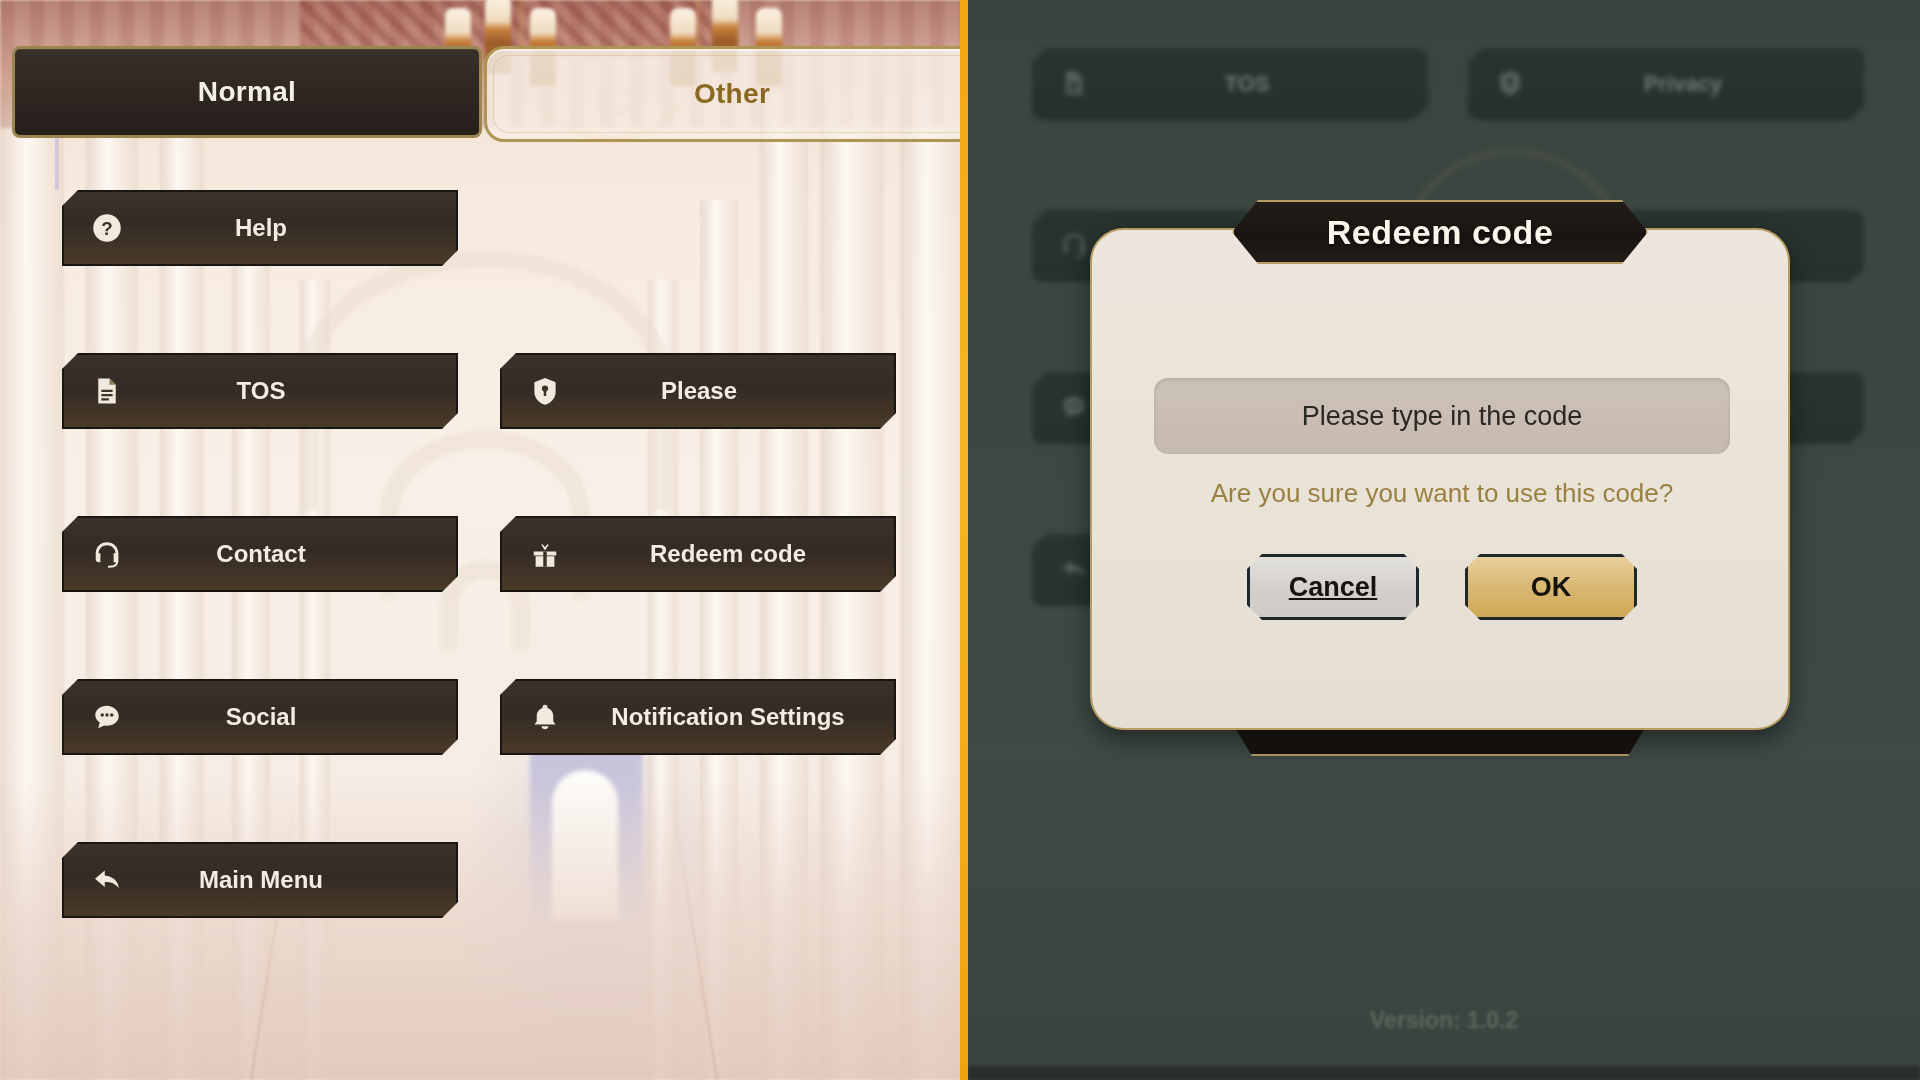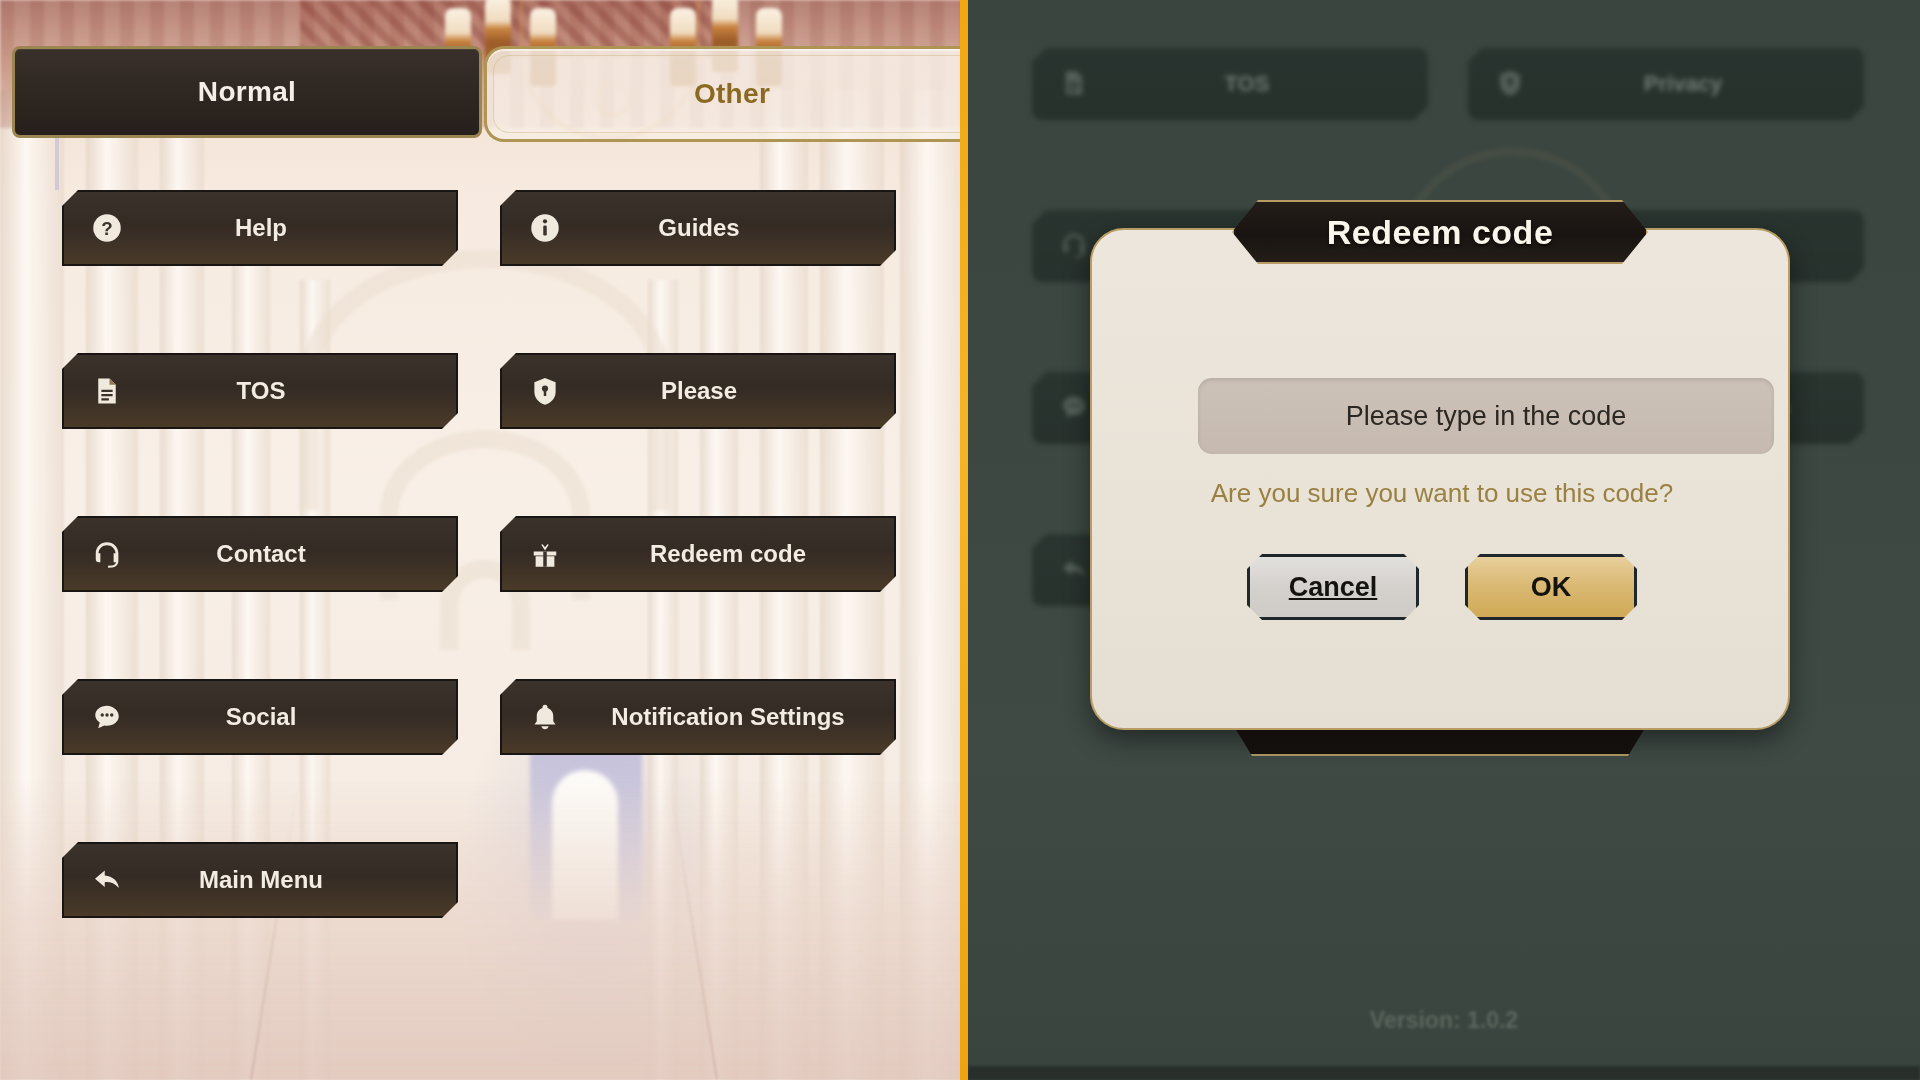--- a/index.html
+++ b/index.html
@@ -213,21 +213,20 @@
     z-index:1;
   }
   .code-input {
     position:absolute; left:62px; top:148px; width:576px; height:76px;
     background:linear-gradient(to bottom, #cdc2b8 0%, #c6bab0 100%);
     border-radius:14px;
     display:flex; align-items:center; justify-content:center;
     color:#2b2722; font-size:27px;
     box-shadow:inset 0 2px 4px rgba(0,0,0,0.12);
     cursor:text;
-    margin-left:44px;
   }
   .confirm-text {
     position:absolute; left:0; top:248px; width:700px; text-align:center;
     color:#9a8142; font-size:26px; font-weight:400;
   }
   .modal-buttons {
     position:absolute; left:0; top:324px; width:700px;
     display:flex; justify-content:center; gap:46px;
   }
   .mbtn {
@@ -299,30 +298,20 @@
       <div class="menu-row">
         <div class="gbtn gbtn-col-a">
           <span class="ico">
             <svg viewBox="0 0 24 24">
                 <circle cx="12" cy="12" r="11"></circle>
                 <text x="12" y="17.5" font-size="15" font-weight="bold" text-anchor="middle" fill="#3b322b" font-family="Liberation Sans, sans-serif">?</text>
               </svg>
           </span>
           <span class="lbl">Help</span>
         </div>
-        <div class="gbtn gbtn-col-b">
-          <span class="ico">
-            <svg viewBox="0 0 24 24">
-                <circle cx="12" cy="12" r="11"></circle>
-                <rect x="10.6" y="10" width="2.8" height="8" rx="1" fill="#3b322b"></rect>
-                <circle cx="12" cy="6.6" r="1.7" fill="#3b322b"></circle>
-              </svg>
-          </span>
-          <span class="lbl">Guides</span>
-        </div>
       </div>
 
       <div class="menu-row">
         <div class="gbtn gbtn-col-a">
           <span class="ico">
             <svg viewBox="0 0 24 24">
                 <path d="M5 2h9l5 5v15H5z"></path>
                 <path d="M14 2l5 5h-5z" fill="#8e7a58"></path>
                 <rect x="7.5" y="11" width="9" height="1.8" fill="#3b322b"></rect>
                 <rect x="7.5" y="14.4" width="9" height="1.8" fill="#3b322b"></rect>

